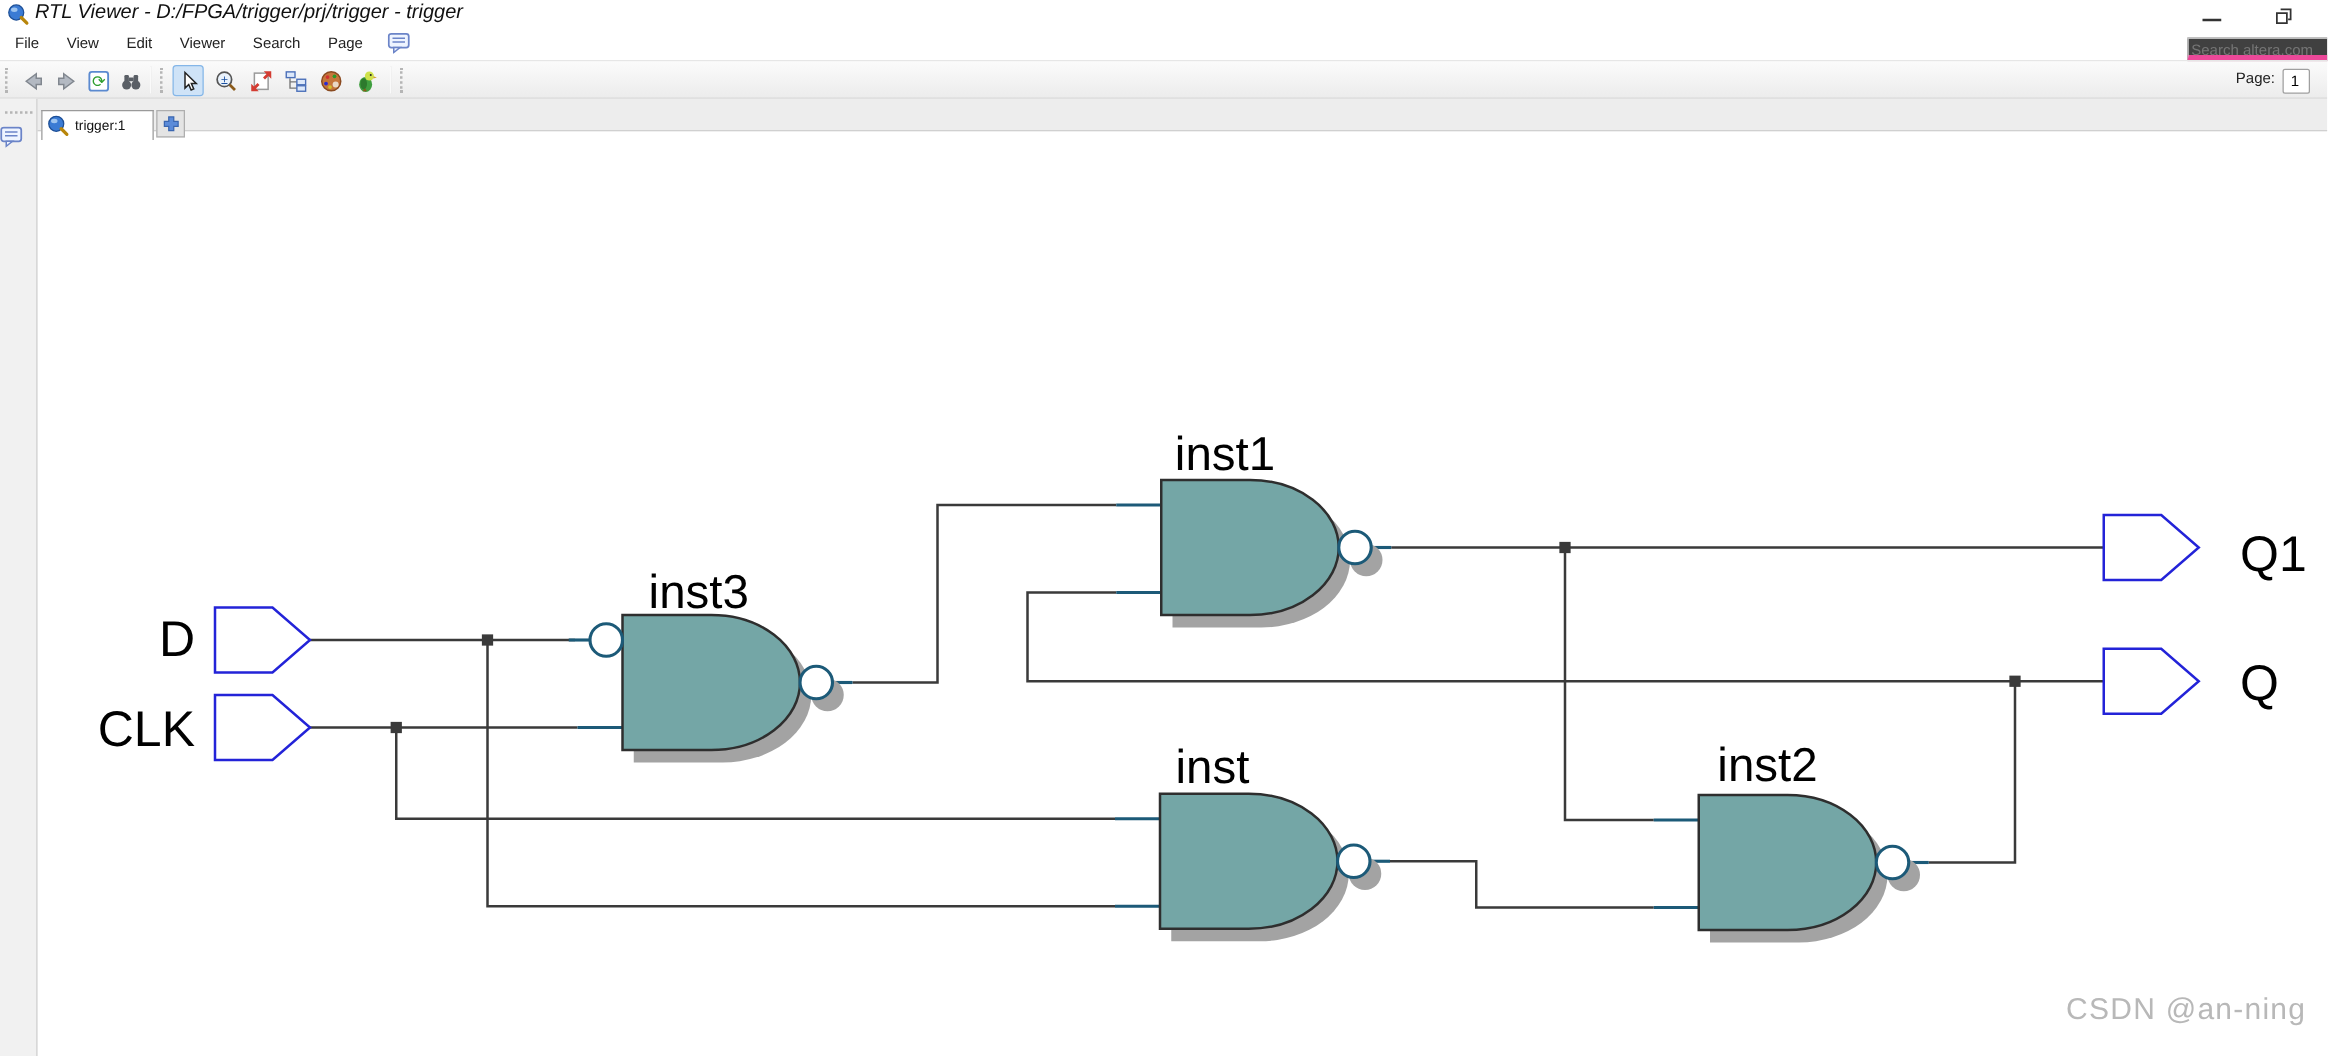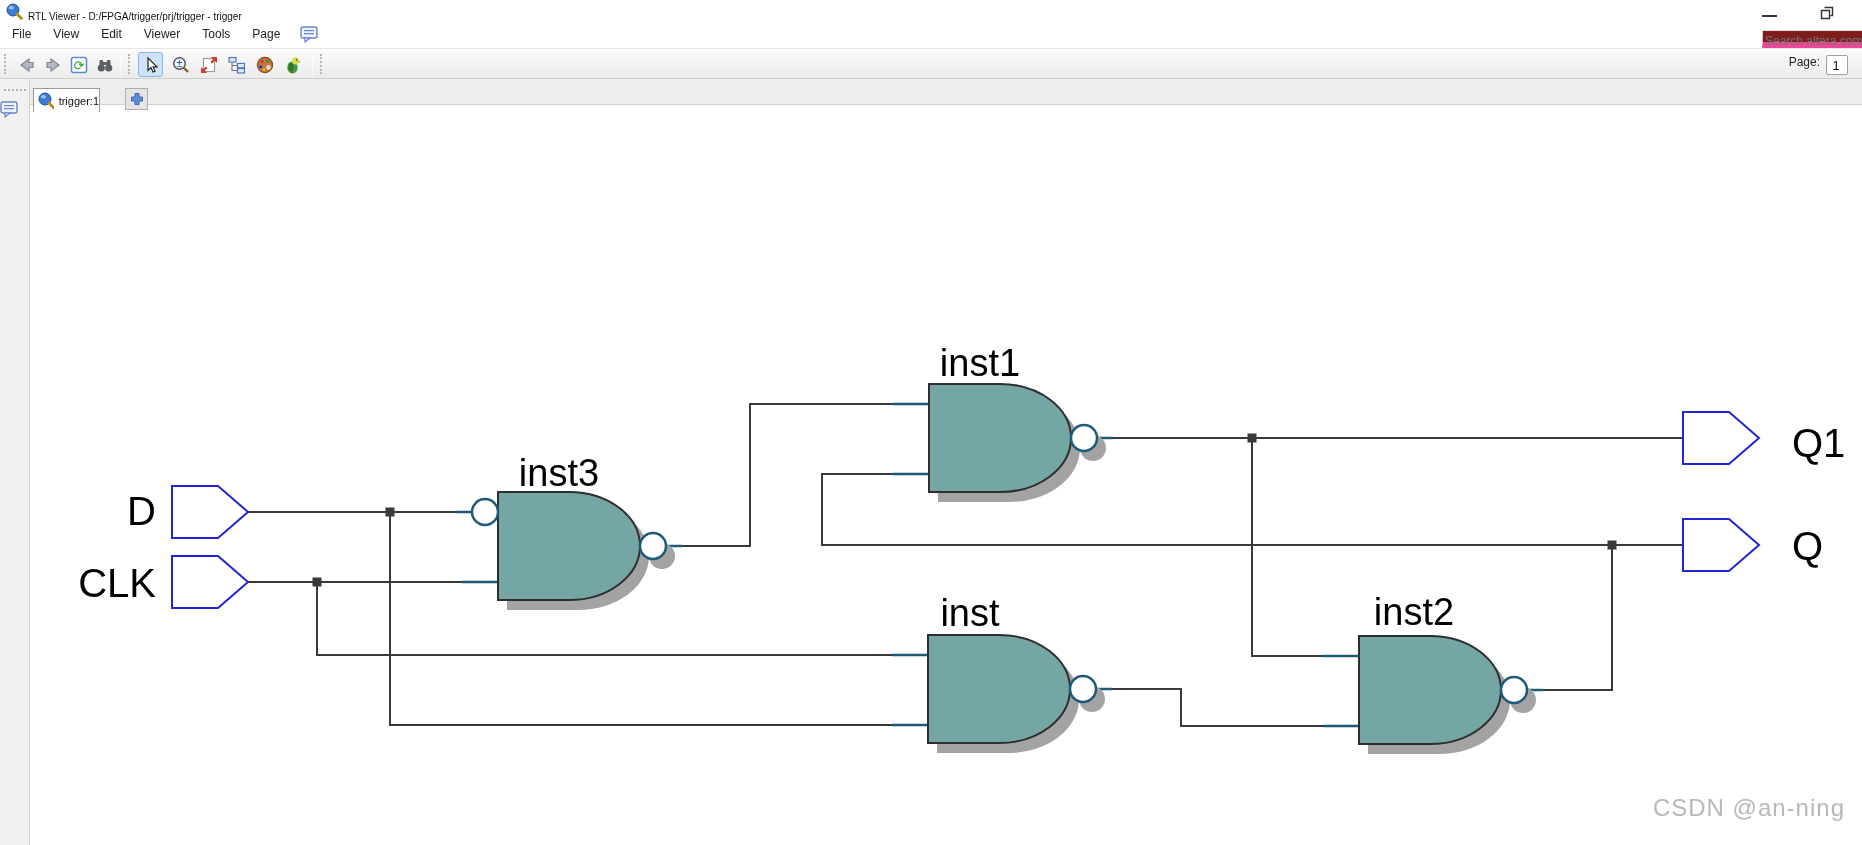--- a/index.html
+++ b/index.html
@@ -22,47 +22,47 @@
   .gate-shadow{fill:var(--gate-shadow);stroke:none;}
   .bubble{fill:#fff;stroke:var(--bubble-stroke);stroke-width:2.5;}
   .port{fill:#fff;stroke:var(--port-stroke);stroke-width:2;}
   .junction{fill:var(--wire-color);stroke:none;}
   .port-label{font:40px "Liberation Sans",sans-serif;fill:#000;}
   .gate-label{font:38px "Liberation Sans",sans-serif;fill:#000;text-anchor:middle;}
 
   
   .titlebar{position:absolute;left:0;top:0;width:1862px;height:24px;background:#fff;}
   .app-icon{position:absolute;left:6px;top:3px;}
-  .title-text{position:absolute;left:28px;top:11px;font-size:10px;color:#111;white-space:nowrap;}
+  .title-text{position:absolute;left:28px;top:1px;font-size:16px;color:#111;white-space:nowrap;font-style:italic;}
   .win-min{position:absolute;left:1762px;top:15px;width:15px;height:2px;background:#333;}
   .win-restore{position:absolute;left:1820px;top:6px;}
 
   .menubar{position:absolute;left:0;top:24px;width:1862px;height:24px;background:#fff;display:flex;align-items:flex-start;}
   .menu-item{font-size:12px;color:#222;padding:3px 8px;margin-right:6px;cursor:default;}
   .menu-item:first-child{margin-left:4px;}
   .menu-note{margin-left:6px;margin-top:2px;}
-  .search-box{position:absolute;right:0;top:6px;width:100px;height:19px;border-left:1px solid #c9c9c9;
-    border-bottom:7px solid #ec4899;border-top:1px solid #e3e3e3;background:#7f1d1d;}
+  .search-box{position:absolute;right:0;top:6px;width:112px;height:19px;border-left:1px solid #c9c9c9;
+    border-bottom:5px solid #ec4899;border-top:1px solid #e3e3e3;background:#404040;}
   .search-box input{width:108px;height:16px;border:none;outline:none;font-size:12px;color:#9aa0a6;
     font-family:"Liberation Sans",sans-serif;background:transparent;padding-left:2px;}
 
   .toolbar{position:absolute;left:0;top:48px;width:1862px;height:31px;
     background:linear-gradient(#fbfbfb,#ececec);border-top:1px solid #e6e6e6;border-bottom:1px solid #cfcfcf;}
   .tb-handle{position:absolute;top:5px;height:20px;width:3px;border-left:2px dotted #b5b5b5;}
   .tb-sep{position:absolute;top:4px;height:22px;width:1px;background:#d4d4d4;border-right:1px solid #fafafa;}
   .tb-btn{position:absolute;top:3px;width:25px;height:25px;border-radius:3px;display:flex;align-items:center;justify-content:center;}
   .tb-btn.selected{background:var(--selected-tool-bg);border:1px solid var(--selected-tool-border);}
   .page-ctl{position:absolute;right:14px;top:6px;display:flex;}
   .page-label{font-size:12px;color:#222;margin-right:6px;}
   .page-field{width:22px;height:20px;border:1px solid #9f9f9f;border-radius:2px;background:#fff;}
   .page-field input{width:18px;height:16px;border:none;outline:none;font-size:12px;text-align:center;
     font-family:"Liberation Sans",sans-serif;background:transparent;margin-top:1px;}
 
   .tabbar{position:absolute;left:0;top:79px;width:1862px;height:26px;background:var(--tabbar-bg);border-bottom:1px solid #d0d0d0;}
-  .tab{position:absolute;left:33px;top:88px;width:67px;height:24px;background:#fff;
+  .tab{position:absolute;left:33px;top:88px;width:90px;height:24px;background:#fff;
     border:1px solid #9a9a9a;border-bottom:none;display:flex;align-items:center;z-index:3;}
   .tab-label{font-size:11px;color:#111;margin-left:5px;}
   .tab-add{position:absolute;left:125px;top:88px;width:23px;height:22px;background:#e4e4e4;
     border:1px solid #aeaeae;display:flex;align-items:center;justify-content:center;z-index:3;}
 
   .sidebar{position:absolute;left:0;top:79px;width:30px;height:766px;background:var(--chrome-bg);
     border-right:1px solid #cfcfcf;z-index:2;}
   .sb-handle{width:22px;margin:10px auto 0 auto;border-top:2px dotted #b5b5b5;height:2px;}
   .sb-note{margin:10px auto 0 auto;width:20px;}
 
@@ -188,21 +188,21 @@
     <svg class="win-restore" width="14" height="14">
       <path d="M4.5,1.5 H12.5 V9.5 H10.5 M1.5,4.5 H9.5 V12.5 H1.5 Z" fill="#fff" stroke="#333" stroke-width="1.4"></path>
     </svg>
   </div>
 
   <div class="menubar">
     <span class="menu-item">File</span>
     <span class="menu-item">View</span>
     <span class="menu-item">Edit</span>
     <span class="menu-item">Viewer</span>
-    <span class="menu-item">Tools</span>
+    <span class="menu-item">Search</span>
     <span class="menu-item">Page</span>
     <svg class="menu-note" width="18" height="17">
       <use href="#noteicon"></use>
     </svg>
     <div class="search-box">
       <input type="text" placeholder="Search altera.com" style="">
     </div>
   </div>
 
   <div class="toolbar">

